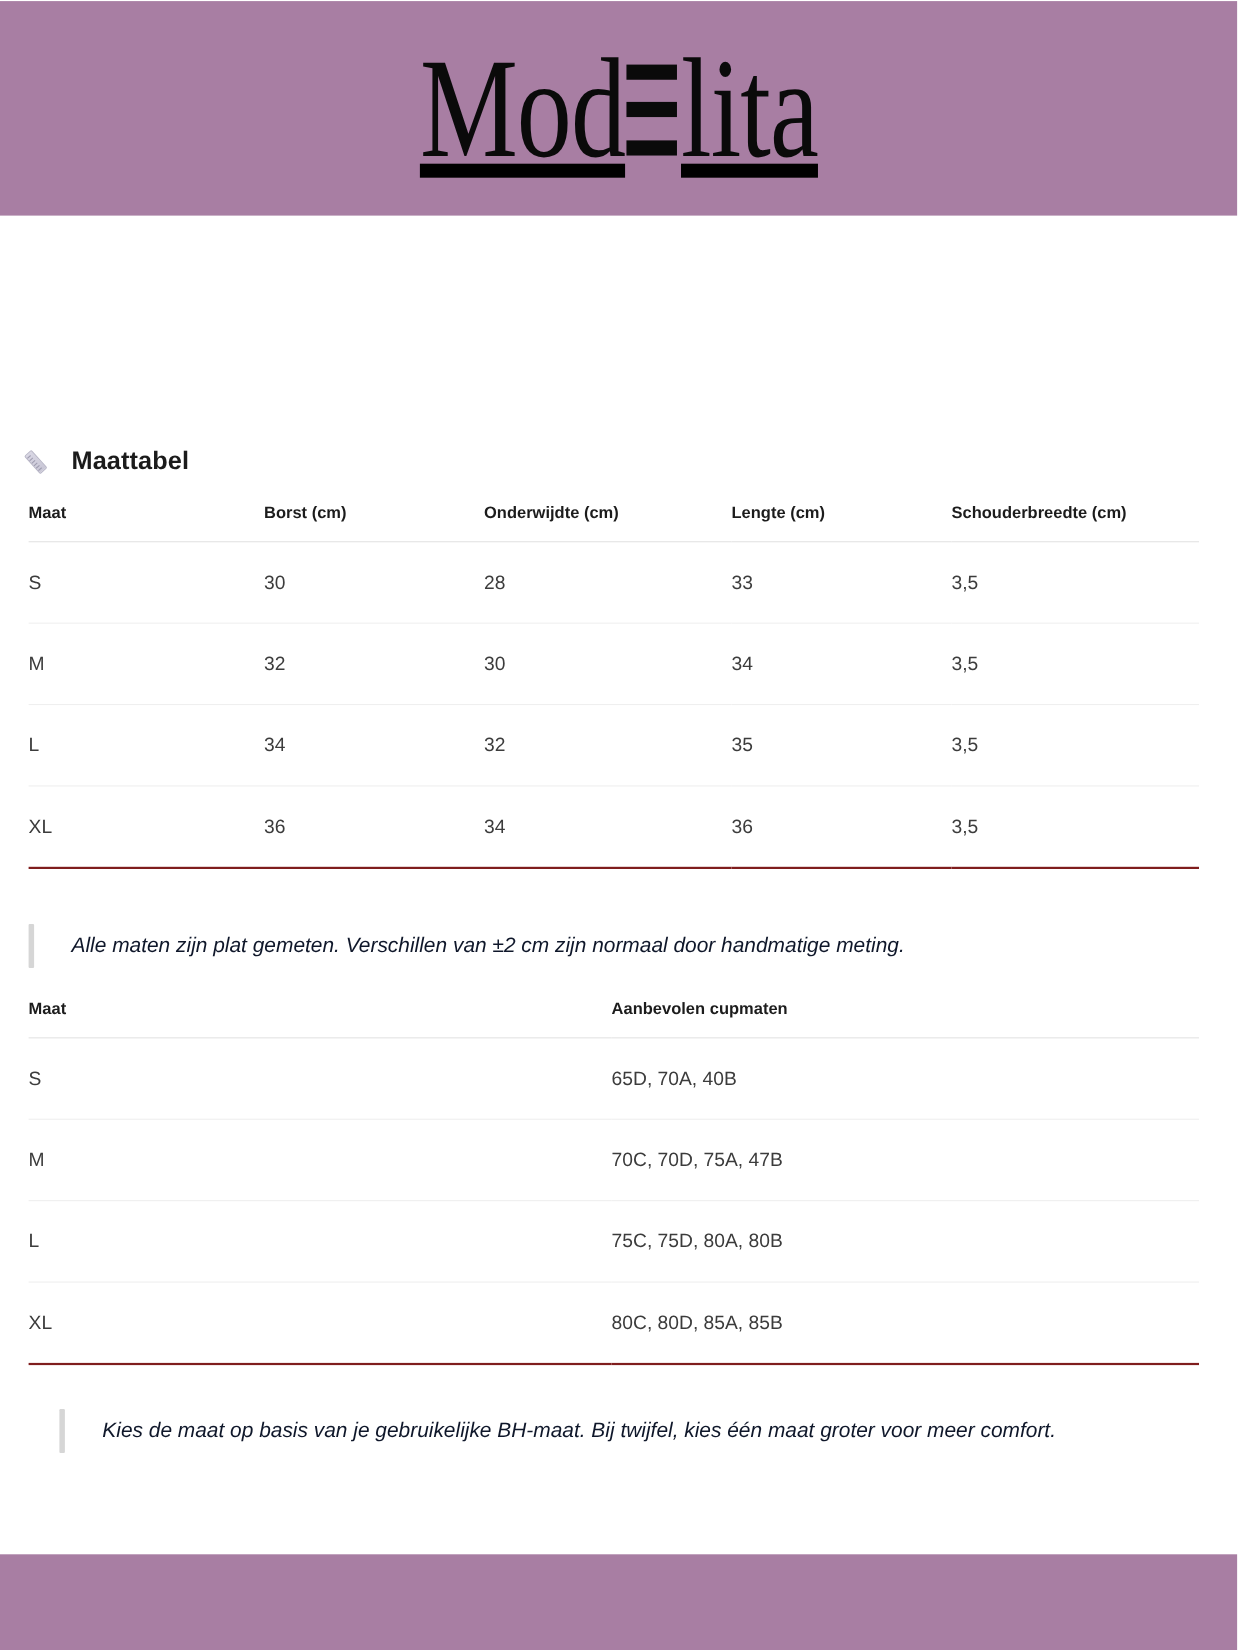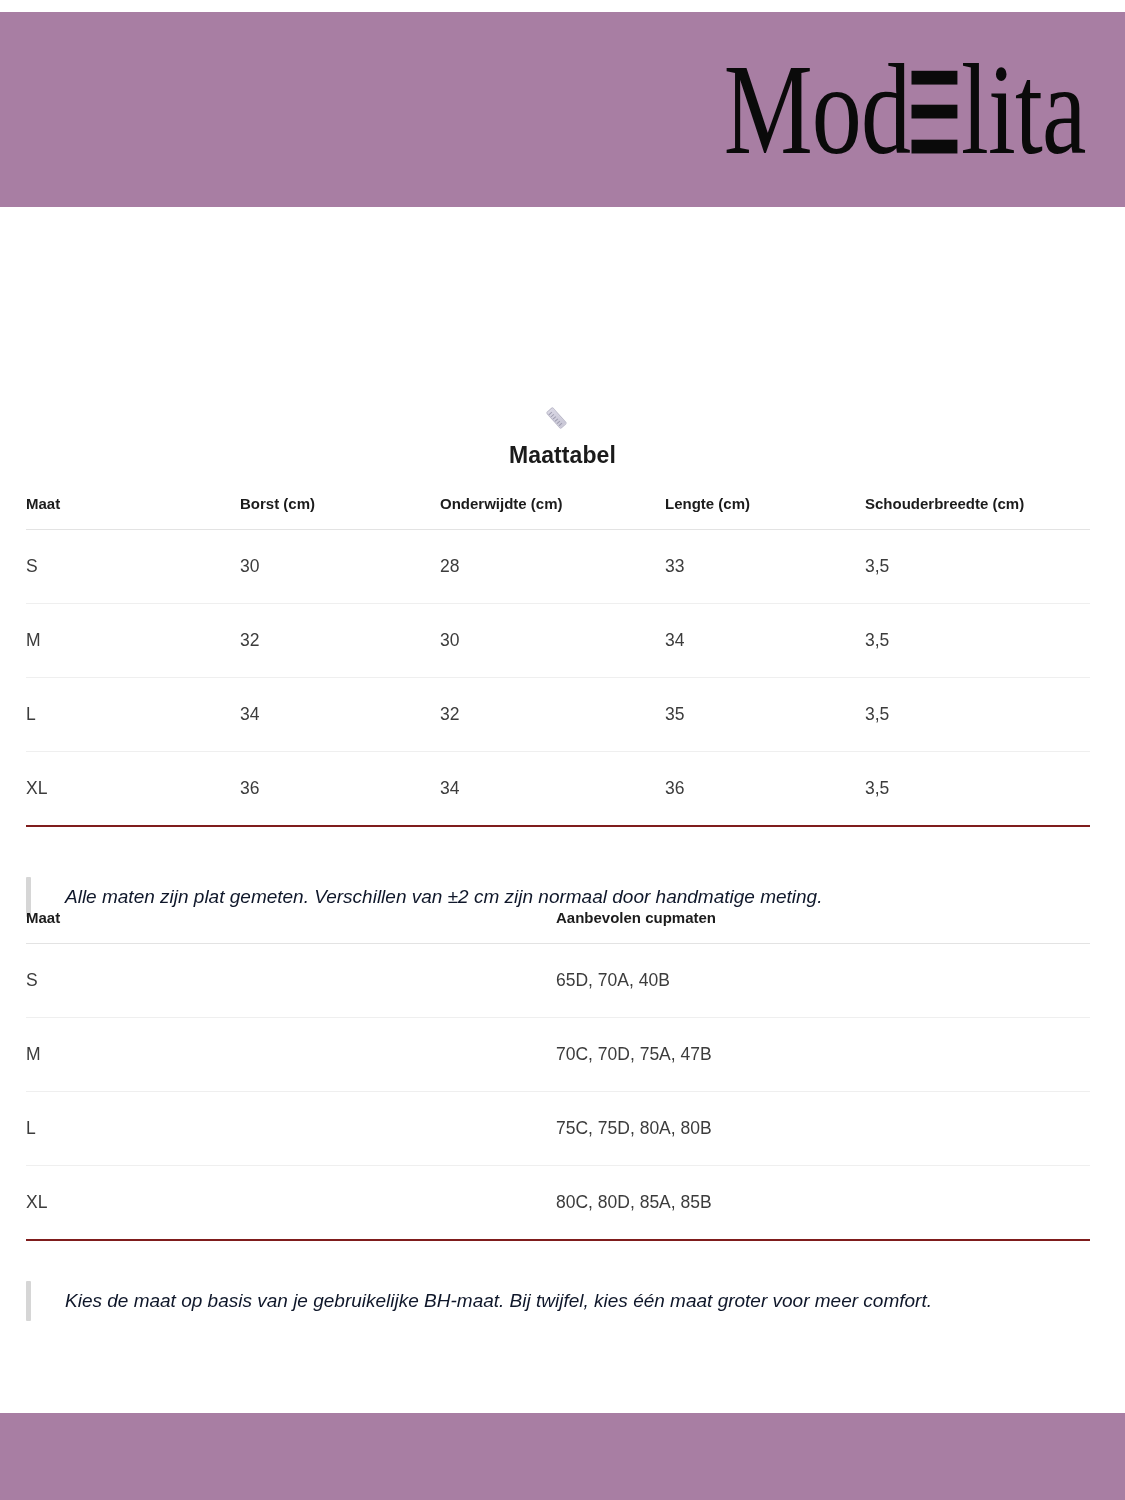--- a/index.html
+++ b/index.html
@@ -9,21 +9,21 @@
     font-family:"Liberation Sans", sans-serif;
     -webkit-font-smoothing:antialiased;
   }
   .page { position:relative; width:1125px; height:1500px; background:#fff; overflow:hidden; }
 
   
   .band {
     position:absolute; left:0; width:1125px;
     background:#a87ea3;
   }
-  .band-header { top:12px; height:195px; display:flex; align-items:center; justify-content:flex-end; }
+  .band-header { top:1px; height:195px; display:flex; align-items:center; justify-content:center;text-decoration:underline; }
   .band-footer { top:1413px; height:87px; }
 
   
   .logo {
     display:flex; align-items:baseline; justify-content:center;
     color:#0a0a0a;
     font-family:"Liberation Serif", serif;
     font-size:122px;
     line-height:1;
     letter-spacing:-1px;
@@ -54,21 +54,20 @@
 
   .section { padding:0 26px; }
   .section-maattabel { position:absolute; top:210px; left:0; right:0; }
   .section-bh       { position:absolute; top:714px; left:0; right:0; }
 
   .section-title {
     display:flex; align-items:center; gap:13px;
     font-size:23px; font-weight:700; color:#1b1b1b;
     letter-spacing:0.1px;
     margin-bottom:26px;
-    flex-direction:column;
   }
 
   
   .ruler-icon {
     position:relative; width:26px; height:24px; display:inline-block; flex:0 0 auto;
   }
   .ruler-icon .body {
     position:absolute; left:2px; top:2px;
     width:9px; height:22px;
     background:linear-gradient(180deg,#d9d7e4,#c9c7d6);
@@ -151,21 +150,21 @@
   }
   .note-text {
     padding:6px 0 6px 34px;
     font-size:19px;
     font-style:italic;
     color:#0f172a;
     line-height:1.45;
     white-space:nowrap;
   }
   .note-1 { margin-top:50px; }
-  .note-2 { margin-top:40px; }
+  .note-2 { margin-top:40px;margin-left:28px; }
 </style>
 </head>
 <body>
 
 <div class="page">
 
   <div class="band band-header">
     <div class="logo">
       <span class="logo-part">Mod</span>
       <span class="logo-xi">

